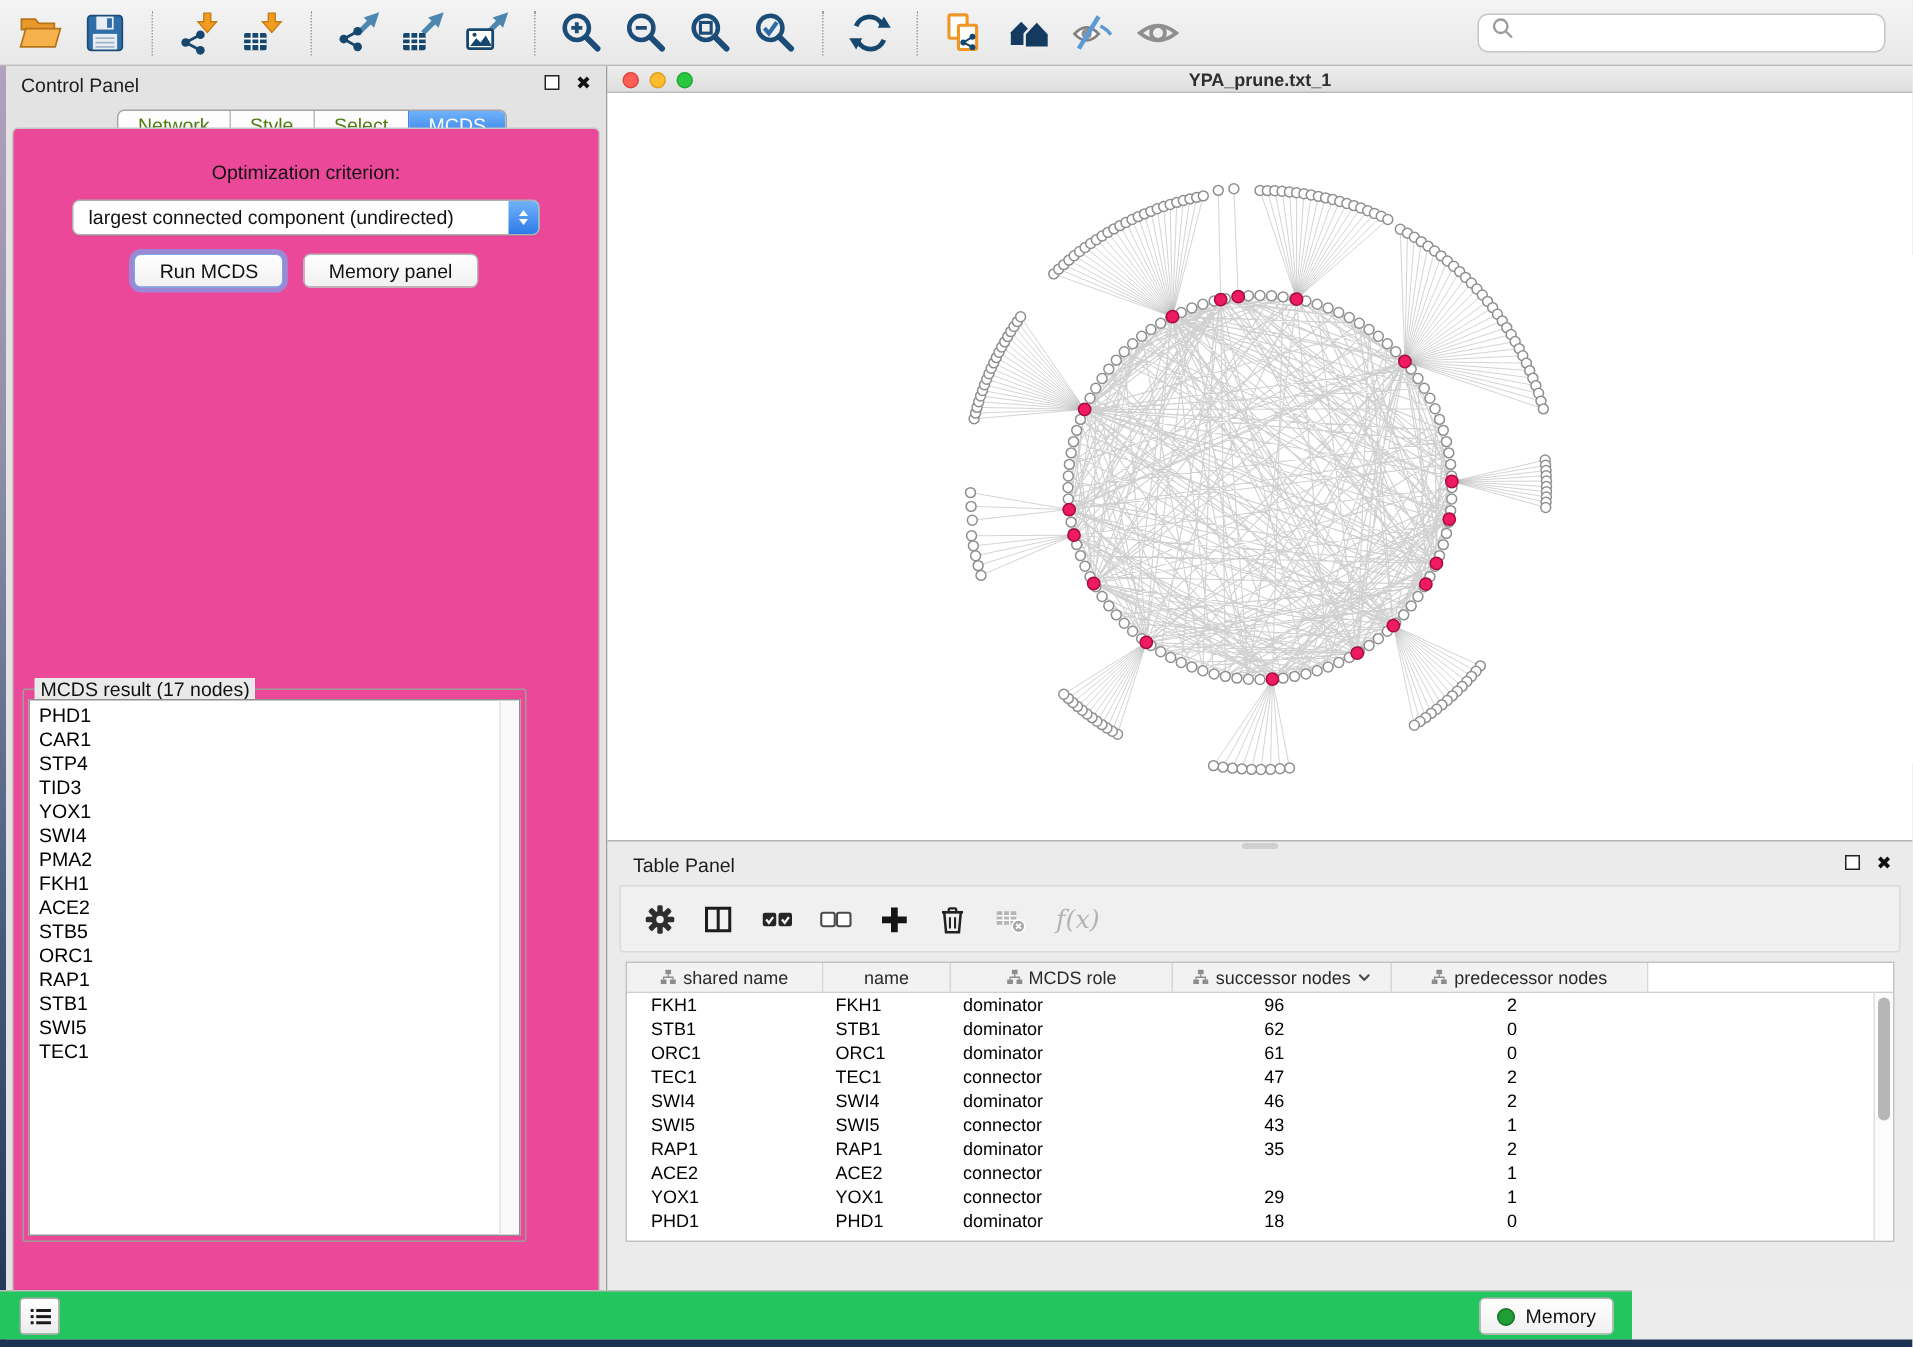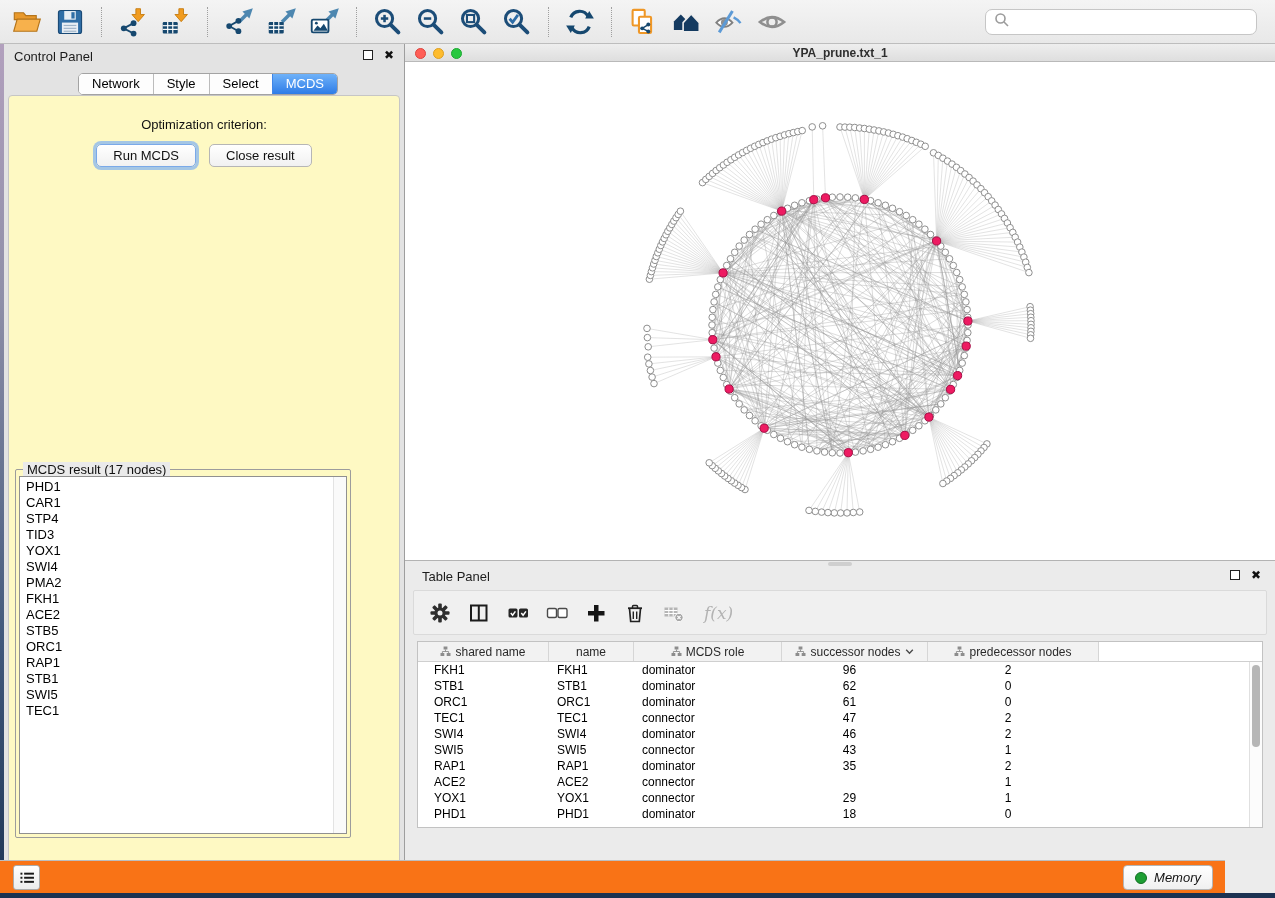--- a/index.html
+++ b/index.html
@@ -23,24 +23,24 @@
 
   
   .control-panel{position:absolute;left:4px;top:44px;width:401px;height:816px;background:#e3e3e3;border-right:1px solid #9e9e9e;}
   .panel-title{position:absolute;left:10px;top:5px;font-size:13px;color:#1c1c1c;}
   .panel-btns{position:absolute;display:flex;gap:11px;align-items:center;}
   .cp-btns{right:10px;top:6px;}
   .float-glyph{width:10px;height:10px;border:1.6px solid #222;display:inline-block;background:#fff;}
   .close-glyph{font-size:12px;font-weight:bold;color:#111;line-height:10px;}
   .seg-tabs{display:inline-flex;border:1px solid #a3a3a3;border-radius:5px;overflow:hidden;background:#fff;position:absolute;}
   #cp-tabs{left:74px;top:29px;height:22px;}
-  .seg{padding:0 13px;font-size:13px;line-height:20px;color:#000000;border-left:1px solid #bcbcbc;background:#fdfdfd;white-space:nowrap;}
+  .seg{padding:0 13px;font-size:13px;line-height:20px;color:#4d7c0f;border-left:1px solid #bcbcbc;background:#fdfdfd;white-space:nowrap;}
   .seg:first-child{border-left:none;}
   .seg.active{background:linear-gradient(#6fb2f9,#2e7ce7);color:#fff;border-left-color:#3f86e8;}
-  .cp-content{position:absolute;left:4px;top:51px;width:392px;height:803px;background:#fef9c3;border:1px solid #c6c6c6;border-radius:4px;}
+  .cp-content{position:absolute;left:4px;top:41px;width:392px;height:803px;background:#ec4899;border:1px solid #c6c6c6;border-radius:4px;}
   .opt-label{text-align:center;margin-top:21px;font-size:13px;color:#111;}
   .cp-select{position:relative;margin:11px auto 0;width:312px;height:24px;background:#fff;border:1px solid #aeaeae;border-radius:5px;
     font-size:13px;line-height:22px;padding-left:10px;color:#111;box-shadow:0 1px 1px rgba(0,0,0,.07);}
   .stepper{position:absolute;right:0;top:0;width:20px;height:22px;border-radius:0 4px 4px 0;
     background:linear-gradient(#71b3fa,#2d7be8);display:flex;flex-direction:column;align-items:center;justify-content:center;gap:2px;}
   .tri-up{width:0;height:0;border-left:3.5px solid transparent;border-right:3.5px solid transparent;border-bottom:4.5px solid #fff;}
   .tri-down{width:0;height:0;border-left:3.5px solid transparent;border-right:3.5px solid transparent;border-top:4.5px solid #fff;}
   .btn-row{display:flex;justify-content:center;gap:13px;margin-top:12px;}
   .cp-btn{height:23px;padding:0 16px;font-size:13px;background:linear-gradient(#ffffff,#f1f1f1);
     border:1px solid #b6b6b6;border-radius:5px;color:#111;font-family:inherit;}
@@ -74,21 +74,21 @@
   .tr{display:flex;height:16px;}
   .td{font-size:12px;line-height:16px;color:#000;white-space:nowrap;overflow:hidden;}
   .td.l{text-align:left;}
   .td.r{text-align:center;padding-right:11px;}
   .tbl-scroll{position:absolute;right:0;top:20px;bottom:0;width:13px;background:#fcfcfc;border-left:1px solid #e0e0e0;}
   .tbl-thumb{position:absolute;left:2px;top:3px;width:8px;height:82px;background:#b6b6b6;border-radius:4px;}
   #tp-tabs{left:50%;transform:translateX(-50%);top:271px;height:22px;}
   #tp-tabs .seg{font-size:12.5px;}
 
   
-  .status-bar{position:absolute;left:0;top:860px;width:1225px;height:33px;background:#f97316;border-top:1px solid #bdbdbd;font-style:italic;}
+  .status-bar{position:absolute;left:0;top:860px;width:1088px;height:33px;background:#22c55e;border-top:1px solid #bdbdbd;}
   .sb-listbtn{position:absolute;left:13px;top:4px;width:27px;height:25px;background:linear-gradient(#fff,#ececec);
     border:1px solid #ababab;border-radius:3px;display:flex;align-items:center;justify-content:center;}
   .sb-memory{position:absolute;right:12px;top:4px;height:25px;padding:0 11px;background:linear-gradient(#ffffff,#f0f0f0);
     border:1px solid #b5b5b5;border-radius:4px;display:flex;align-items:center;gap:7px;font-size:13px;color:#111;}
   .mem-dot{width:12px;height:12px;border-radius:50%;background:#1e9e33;border:1px solid #117022;}
 </style>
 </head>
 <body>
 
 <div class="toolbar">
@@ -267,23 +267,30 @@
     <span class="close-glyph">✖</span>
   </div>
   <div class="seg-tabs" id="cp-tabs">
       <span class="seg">Network</span>
       <span class="seg">Style</span>
       <span class="seg">Select</span>
       <span class="seg active">MCDS</span>
     </div>
   <div class="cp-content">
     <div class="opt-label">Optimization criterion:</div>
+    <div class="cp-select">
+      <span>largest connected component (undirected)</span>
+      <span class="stepper">
+          <span class="tri-up"></span>
+          <span class="tri-down"></span>
+        </span>
+    </div>
     <div class="btn-row">
       <button class="cp-btn focus">Run MCDS</button>
-      <button class="cp-btn">Close result</button>
+      <button class="cp-btn">Memory panel</button>
     </div>
     <div class="group-box">
       <span class="group-title">MCDS result (17 nodes)</span>
       <div class="result-list" id="mcds-list">
           <div class="result-item">PHD1</div>
           <div class="result-item">CAR1</div>
           <div class="result-item">STP4</div>
           <div class="result-item">TID3</div>
           <div class="result-item">YOX1</div>
           <div class="result-item">SWI4</div>

